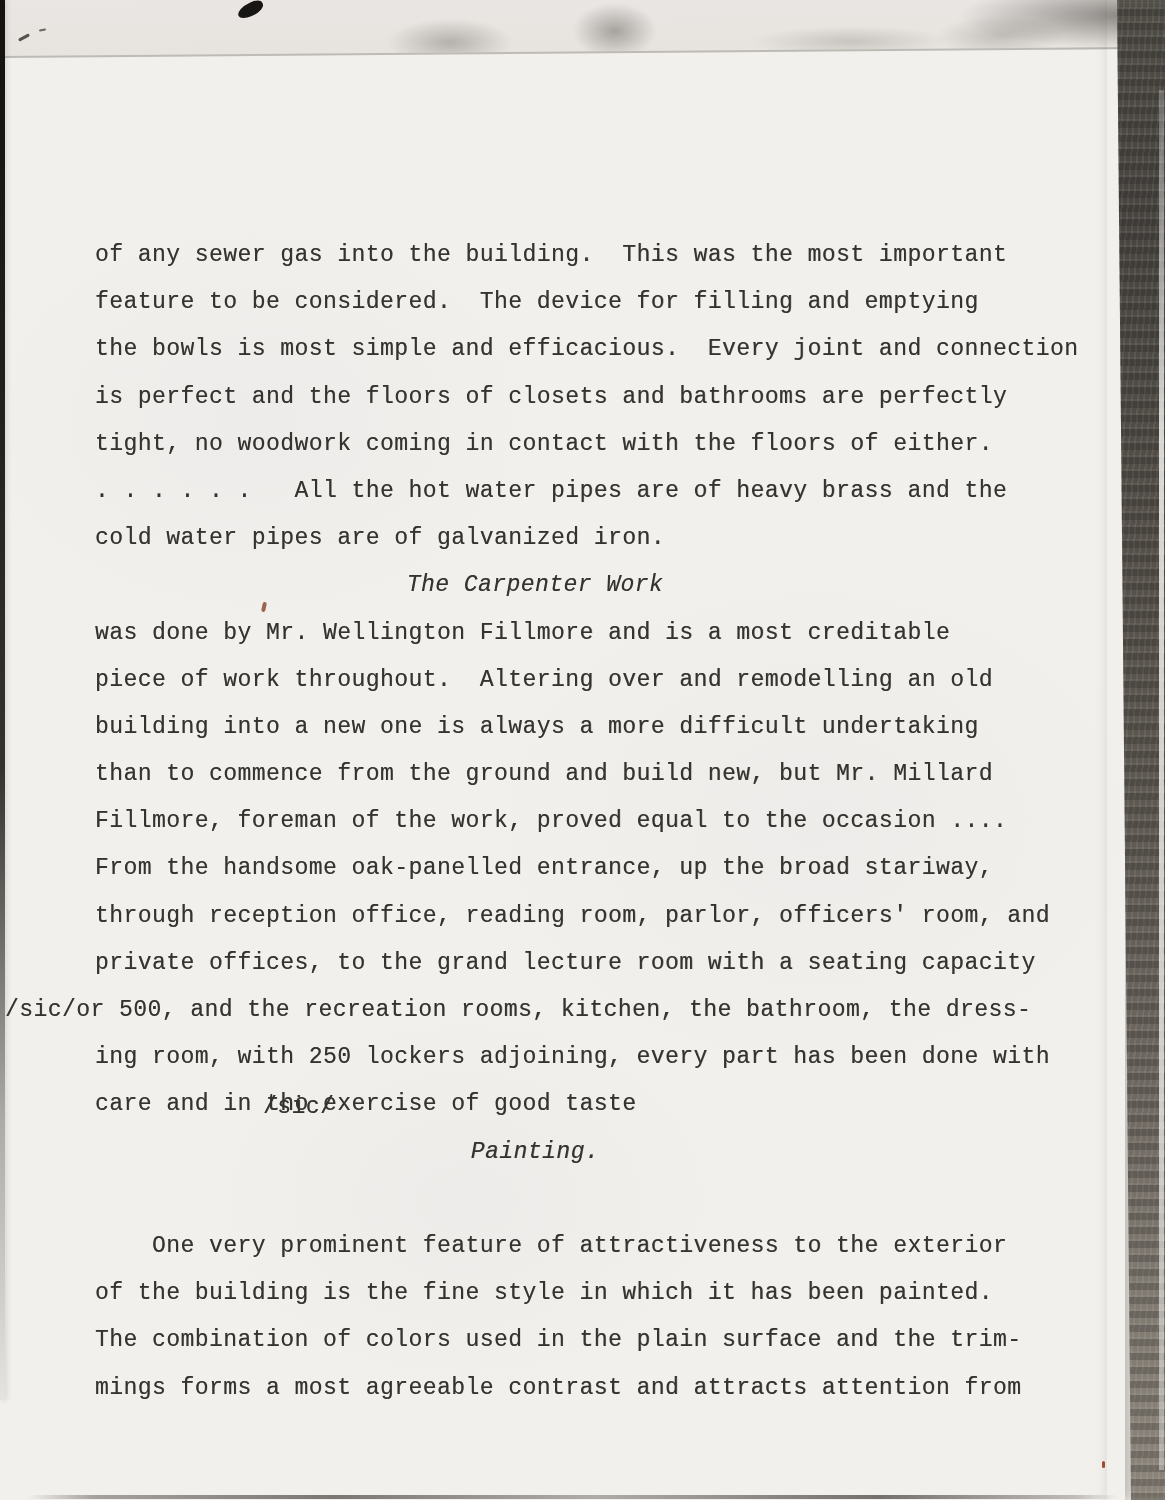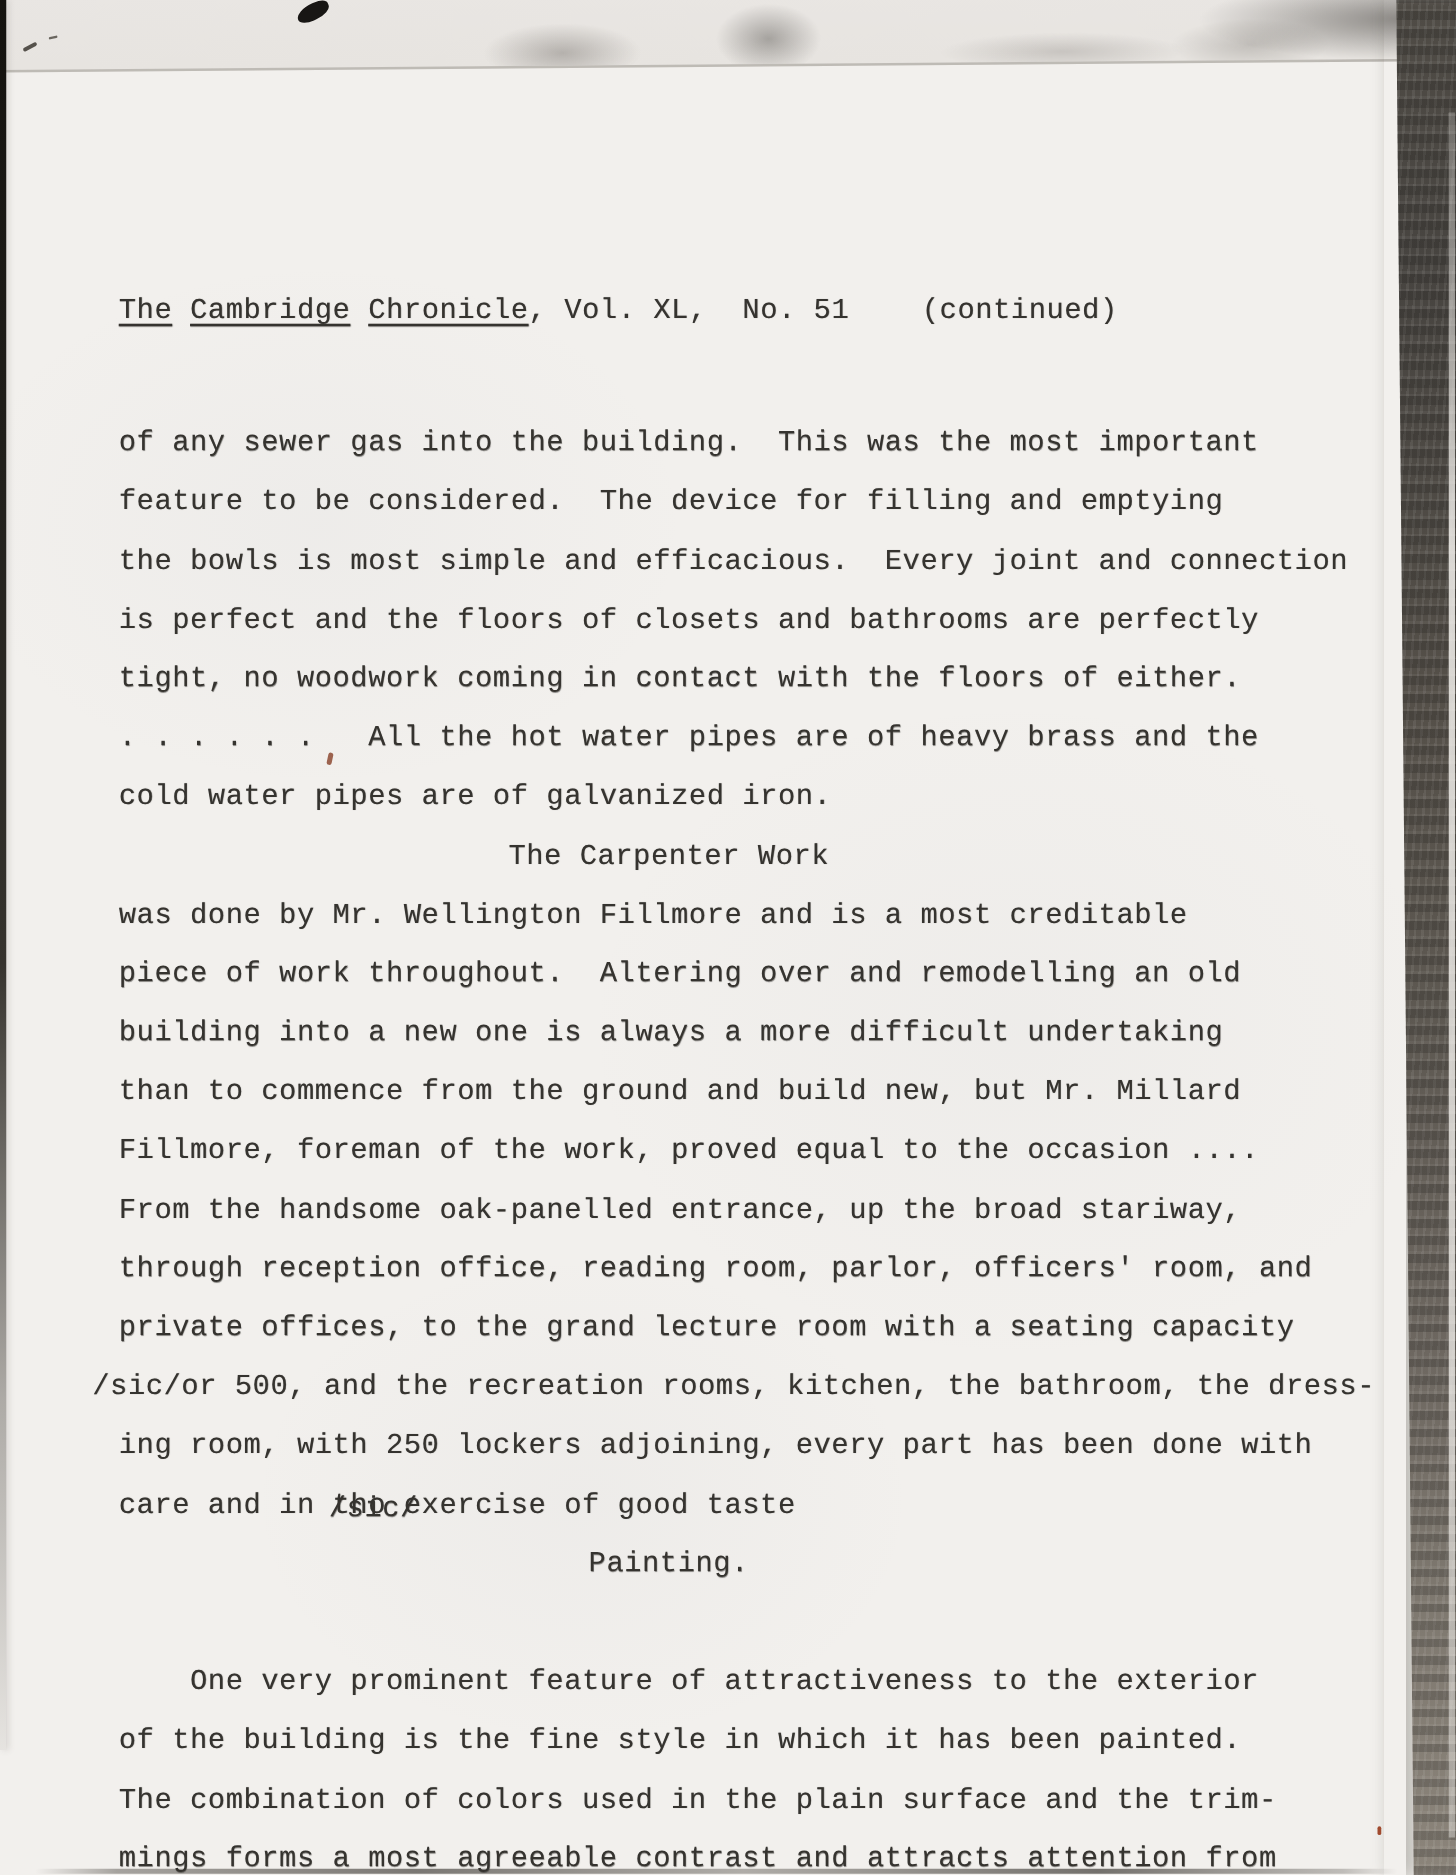--- a/index.html
+++ b/index.html
@@ -64,22 +64,22 @@
   
   .typed {
     position:absolute; left:95px; top:173px; width:1005px;
     font-size:23px; letter-spacing:0.45px; color:#35332f;
     text-shadow:0.3px 0.4px 0.6px rgba(53,51,47,0.55);
     white-space:pre;
   }
   .line { height:47.2px; line-height:47.2px; }
   .line.body {}
   .line.first { margin-top:7px; }
-  .line.hang { margin-left:-90px;text-align:right; }
-  .line.center { width:880px; text-align:center; }
+  .line.hang { margin-left:-90px; }
+  .line.center { width:880px; text-align:center;font-style:italic; }
   .line.gap {}
   .line.interline { height:0; line-height:0; overflow:visible; }
   .line.interline span { position:relative; top:13px; left:168px; line-height:normal; }
   .hdr-title span.w { text-decoration:underline; text-decoration-thickness:2px; text-underline-offset:5px; }
   .hdr-continued { margin-left:58px; }
 </style>
 </head>
 <body>
 
 <div class="top-strip"></div>
@@ -88,15 +88,14 @@
 <div class="right-sliver"></div>
 <div class="left-strip"></div>
 <div class="bottom-line"></div>
 <div class="ink-blob"></div>
 <div class="pen-mark-1"></div>
 <div class="pen-mark-2"></div>
 <div class="speck-red-1"></div>
 <div class="speck-red-2"></div>
 
 <div class="typed">
-  <div class="line header"><span class="hdr-title"><span class="w">The</span> <span class="w">Cambridge</span> <span class="w">Chronicle</span></span><span>, Vol. XL,  No. 51</span><span class="hdr-continued">(continued)</span></div>
   <div><div class="line body first">of any sewer gas into the building.  This was the most important</div><div class="line body">feature to be considered.  The device for filling and emptying</div><div class="line body">the bowls is most simple and efficacious.  Every joint and connection</div><div class="line body">is perfect and the floors of closets and bathrooms are perfectly</div><div class="line body">tight, no woodwork coming in contact with the floors of either.</div><div class="line body">. . . . . .   All the hot water pipes are of heavy brass and the</div><div class="line body">cold water pipes are of galvanized iron.</div><div class="line center">The Carpenter Work</div><div class="line body">was done by Mr. Wellington Fillmore and is a most creditable</div><div class="line body">piece of work throughout.  Altering over and remodelling an old</div><div class="line body">building into a new one is always a more difficult undertaking</div><div class="line body">than to commence from the ground and build new, but Mr. Millard</div><div class="line body">Fillmore, foreman of the work, proved equal to the occasion ....</div><div class="line body">From the handsome oak-panelled entrance, up the broad stariway,</div><div class="line body">through reception office, reading room, parlor, officers' room, and</div><div class="line body">private offices, to the grand lecture room with a seating capacity</div><div class="line hang">/sic/or 500, and the recreation rooms, kitchen, the bathroom, the dress-</div><div class="line body">ing room, with 250 lockers adjoining, every part has been done with</div><div class="line interline"><span>/sic/</span></div><div class="line body">care and in tho exercise of good taste</div><div class="line center">Painting.</div><div class="line gap">&nbsp;</div><div class="line body">    One very prominent feature of attractiveness to the exterior</div><div class="line body">of the building is the fine style in which it has been painted.</div><div class="line body">The combination of colors used in the plain surface and the trim-</div><div class="line body">mings forms a most agreeable contrast and attracts attention from</div></div>
 </div>
 
 </body></html>

